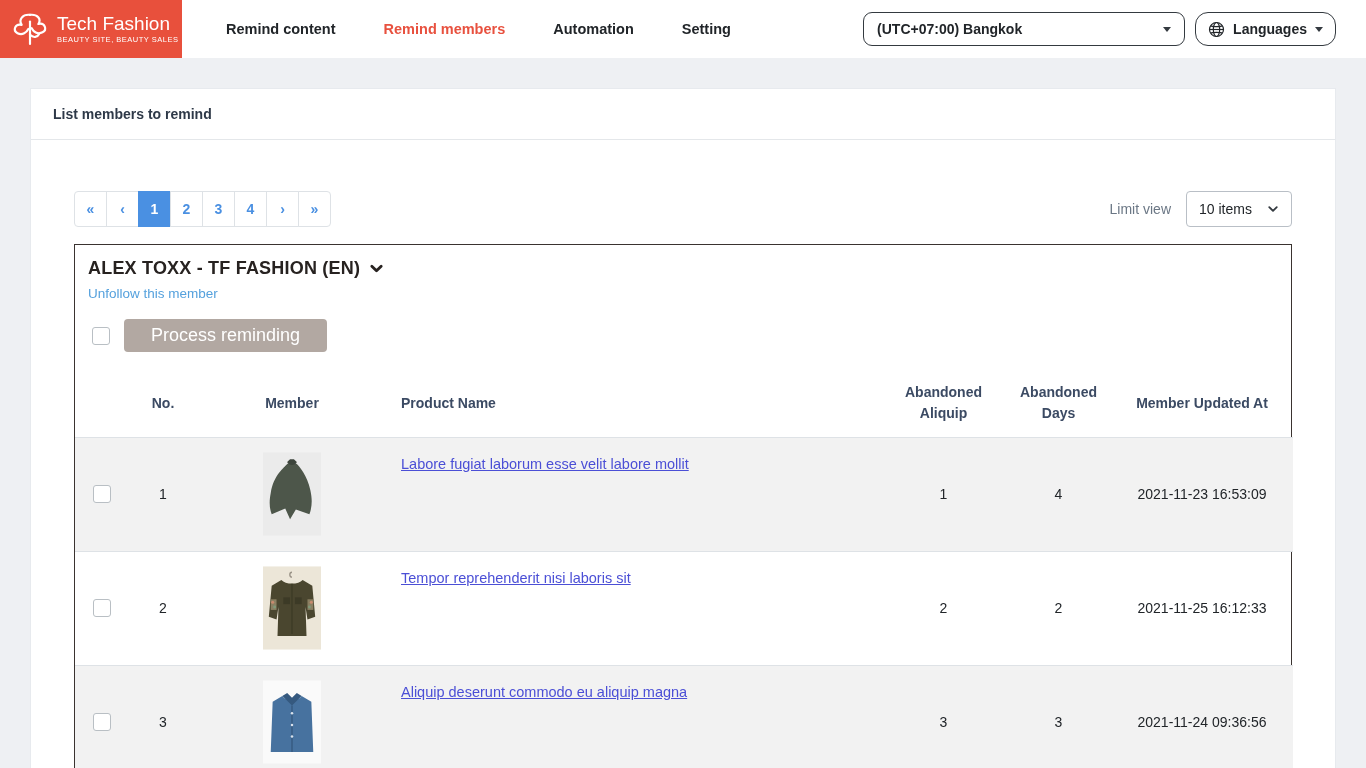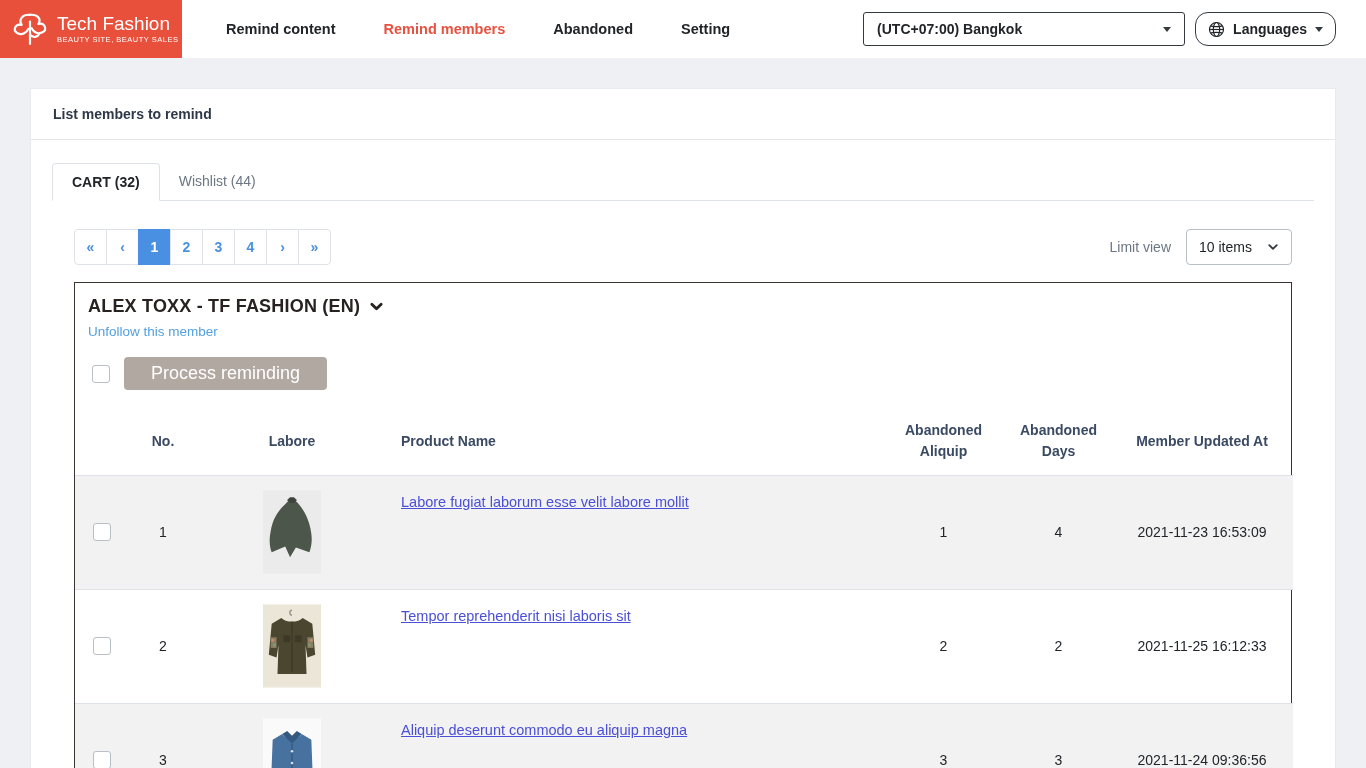--- a/index.html
+++ b/index.html
@@ -21,21 +21,21 @@
   .logo-name { font-size: 19px; font-weight: 400; line-height: 1.05; }
   .logo-tagline { font-size: 7.5px; letter-spacing: .5px; margin-top: 2px; }
   .nav { display: flex; margin-left: 20px; }
   .nav-item {
     padding: 0 24px; font-weight: bold; font-size: 14.5px; color: #212529;
     cursor: pointer; line-height: 58px;
   }
   .nav-item.active { color: #e8513f; }
   .header-right { margin-left: auto; display: flex; align-items: center; gap: 10px; padding-right: 30px; }
   .tz-select {
-    width: 322px; height: 34px; border: 1.5px solid #343a40; border-radius: 3px;
+    width: 322px; height: 34px; border: 1.5px solid #343a40; border-radius: 9px;
     display: flex; align-items: center; justify-content: space-between;
     padding: 0 13px; font-weight: bold; font-size: 14px; background: #fff; cursor: pointer;
   }
   .lang-btn {
     height: 34px; border: 1.5px solid #343a40; border-radius: 13px; background: #fff;
     display: flex; align-items: center; gap: 8px; padding: 0 12px;
     font-weight: bold; font-size: 14px; font-family: inherit; color: #212529; cursor: pointer;
   }
   .caret-down {
     width: 0; height: 0; border-left: 4.5px solid transparent;
@@ -136,21 +136,21 @@
     </svg>
     <div>
       <div class="logo-name">Tech Fashion</div>
       <div class="logo-tagline">BEAUTY SITE, BEAUTY SALES</div>
     </div>
   </div>
 
   <nav class="nav">
     <a class="nav-item">Remind content</a>
     <a class="nav-item active">Remind members</a>
-    <a class="nav-item">Abandoned</a>
+    <a class="nav-item">Automation</a>
     <a class="nav-item">Setting</a>
   </nav>
 
   <div class="header-right">
     <div class="tz-select">
       <span>(UTC+07:00) Bangkok</span>
       <span class="caret-down"></span>
     </div>
     <button class="lang-btn">
       <svg class="globe" viewBox="0 0 16 16" fill="none" stroke="#212529" stroke-width="1.1">
@@ -165,24 +165,20 @@
     </button>
   </div>
 </header>
 
 <main class="page">
   <section class="card">
     <div class="card-title">List members to remind</div>
 
     <div class="card-body">
 
-      <div class="tabs">
-        <div class="tab active">CART (32)</div>
-        <div class="tab inactive">Wishlist (44)</div>
-      </div>
 
       <div class="tab-content">
 
         <div class="toolbar">
           <div class="pager">
             <button class="page-btn first">«</button>
             <button class="page-btn">‹</button>
             <button class="page-btn active">1</button>
             <button class="page-btn">2</button>
             <button class="page-btn">3</button>
@@ -223,21 +219,21 @@
                 <col class="c-img">
                 <col class="c-name">
               <col class="c-qty">
                 <col class="c-days">
                 <col class="c-upd">
             </colgroup>
             <thead>
               <tr>
                 <th></th>
                 <th>No.</th>
-                <th>Labore</th>
+                <th>Member</th>
                 <th class="left">Product Name</th>
                 <th>Abandoned Aliquip</th>
                 <th>Abandoned Days</th>
                 <th>Member Updated At</th>
               </tr>
             </thead>
             <tbody>
               <tr class="striped">
                 <td><input type="checkbox" class="checkbox" style=""></td>
                 <td>1</td>

